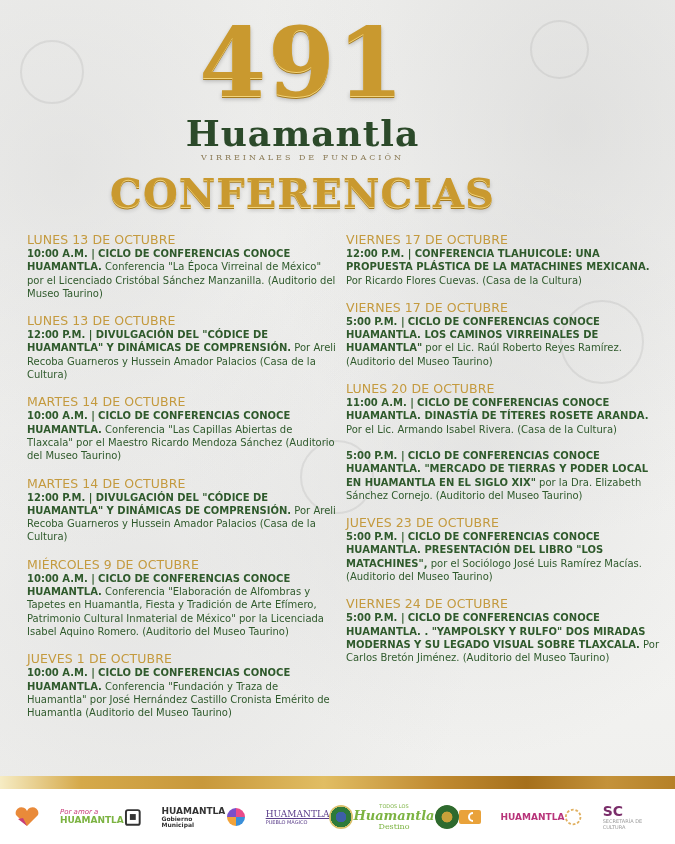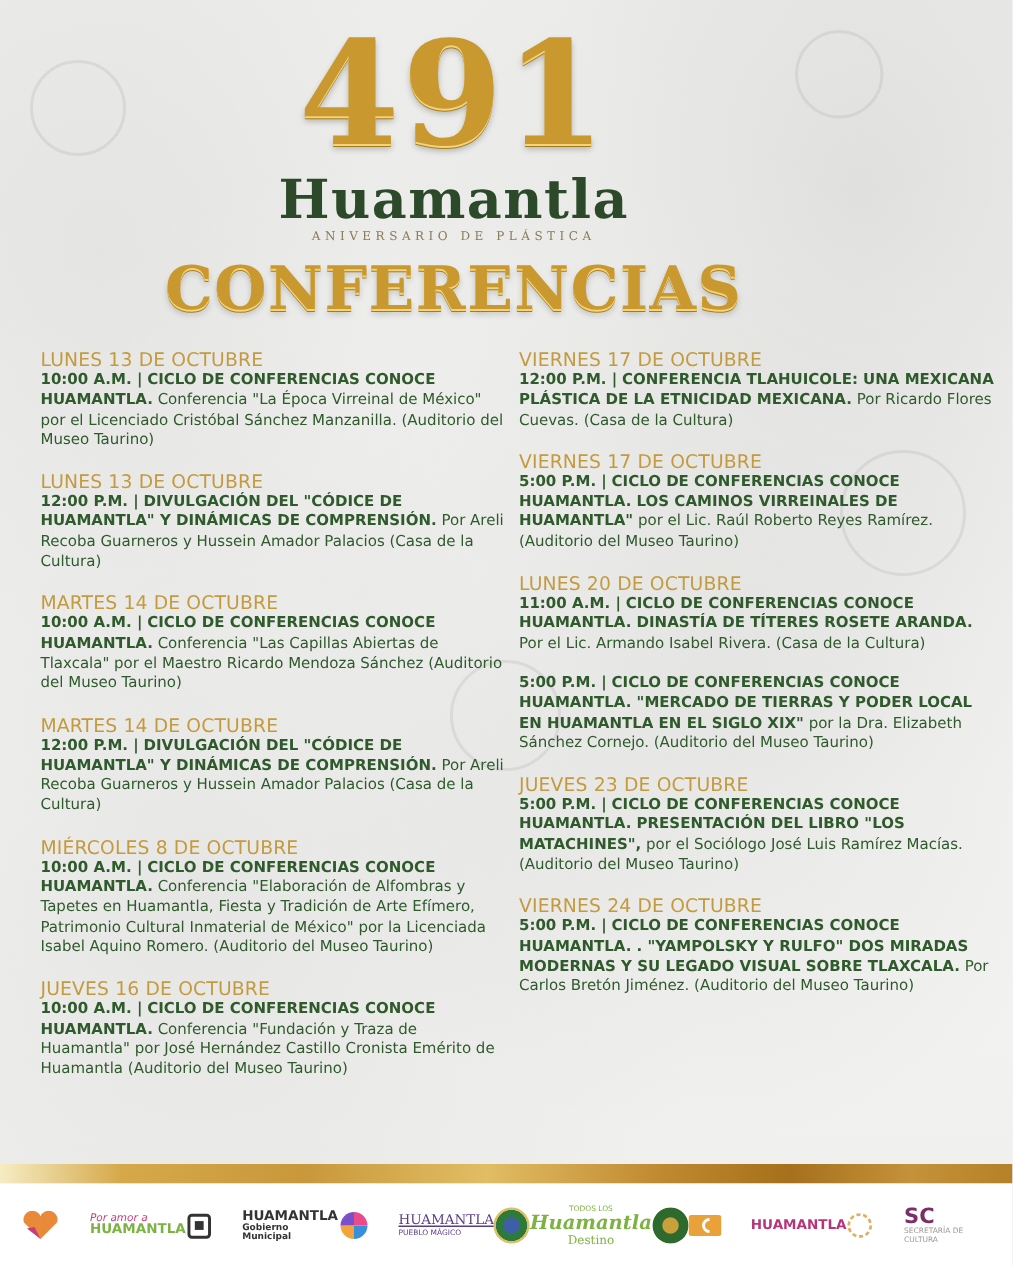--- a/index.html
+++ b/index.html
@@ -73,21 +73,21 @@
 
 <div class="bg"></div>
 <div class="deco" style="left:20px;top:40px;width:60px;height:60px;"></div>
 <div class="deco" style="left:530px;top:20px;width:55px;height:55px;"></div>
 <div class="deco" style="left:560px;top:300px;width:80px;height:80px;"></div>
 <div class="deco" style="left:300px;top:440px;width:70px;height:70px;"></div>
 
 <div class="header">
   <div class="num">491</div>
   <div class="brand">Huamantla</div>
-  <div class="tagline">ANIVERSARIO DE PLÁSTICA</div>
+  <div class="tagline">VIRREINALES DE FUNDACIÓN</div>
   <div class="title">CONFERENCIAS</div>
 </div>
 
 <div class="col left">
   <div class="event">
     <div class="date">LUNES 13 DE OCTUBRE</div>
     <div class="desc"><span class="time">10:00 A.M. |</span> <span class="lead">CICLO DE CONFERENCIAS CONOCE HUAMANTLA.</span> <span>Conferencia "La Época Virreinal de México" por el Licenciado Cristóbal Sánchez Manzanilla. (Auditorio del Museo Taurino)</span></div>
   </div>
   <div class="event">
     <div class="date">LUNES 13 DE OCTUBRE</div>
@@ -95,33 +95,33 @@
   </div>
   <div class="event">
     <div class="date">MARTES 14 DE OCTUBRE</div>
     <div class="desc"><span class="time">10:00 A.M. |</span> <span class="lead">CICLO DE CONFERENCIAS CONOCE HUAMANTLA.</span> <span>Conferencia "Las Capillas Abiertas de Tlaxcala" por el Maestro Ricardo Mendoza Sánchez (Auditorio del Museo Taurino)</span></div>
   </div>
   <div class="event">
     <div class="date">MARTES 14 DE OCTUBRE</div>
     <div class="desc"><span class="time">12:00 P.M. |</span> <span class="lead">DIVULGACIÓN DEL "CÓDICE DE HUAMANTLA" Y DINÁMICAS DE COMPRENSIÓN.</span> <span>Por Areli Recoba Guarneros y Hussein Amador Palacios (Casa de la Cultura)</span></div>
   </div>
   <div class="event">
-    <div class="date">MIÉRCOLES 8 DE OCTUBRE</div>
+    <div class="date">MIÉRCOLES 9 DE OCTUBRE</div>
     <div class="desc"><span class="time">10:00 A.M. |</span> <span class="lead">CICLO DE CONFERENCIAS CONOCE HUAMANTLA.</span> <span>Conferencia "Elaboración de Alfombras y Tapetes en Huamantla, Fiesta y Tradición de Arte Efímero, Patrimonio Cultural Inmaterial de México" por la Licenciada Isabel Aquino Romero. (Auditorio del Museo Taurino)</span></div>
   </div>
   <div class="event">
-    <div class="date">JUEVES 16 DE OCTUBRE</div>
+    <div class="date">JUEVES 1 DE OCTUBRE</div>
     <div class="desc"><span class="time">10:00 A.M. |</span> <span class="lead">CICLO DE CONFERENCIAS CONOCE HUAMANTLA.</span> <span>Conferencia "Fundación y Traza de Huamantla" por José Hernández Castillo Cronista Emérito de Huamantla (Auditorio del Museo Taurino)</span></div>
   </div>
 </div>
 
 <div class="col right">
   <div class="event">
     <div class="date">VIERNES 17 DE OCTUBRE</div>
-    <div class="desc"><span class="time">12:00 P.M. |</span> <span class="lead">CONFERENCIA TLAHUICOLE: UNA MEXICANA PLÁSTICA DE LA ETNICIDAD MEXICANA.</span> <span>Por Ricardo Flores Cuevas. (Casa de la Cultura)</span></div>
+    <div class="desc"><span class="time">12:00 P.M. |</span> <span class="lead">CONFERENCIA TLAHUICOLE: UNA PROPUESTA PLÁSTICA DE LA MATACHINES MEXICANA.</span> <span>Por Ricardo Flores Cuevas. (Casa de la Cultura)</span></div>
   </div>
   <div class="event">
     <div class="date">VIERNES 17 DE OCTUBRE</div>
     <div class="desc"><span class="time">5:00 P.M. |</span> <span class="lead">CICLO DE CONFERENCIAS CONOCE HUAMANTLA. LOS CAMINOS VIRREINALES DE HUAMANTLA"</span> <span>por el Lic. Raúl Roberto Reyes Ramírez. (Auditorio del Museo Taurino)</span></div>
   </div>
   <div class="event">
     <div class="date">LUNES 20 DE OCTUBRE</div>
     <div class="desc"><span class="time">11:00 A.M. |</span> <span class="lead">CICLO DE CONFERENCIAS CONOCE HUAMANTLA. DINASTÍA DE TÍTERES ROSETE ARANDA.</span> <span>Por el Lic. Armando Isabel Rivera. (Casa de la Cultura)</span></div>
   </div>
   <div class="event">

